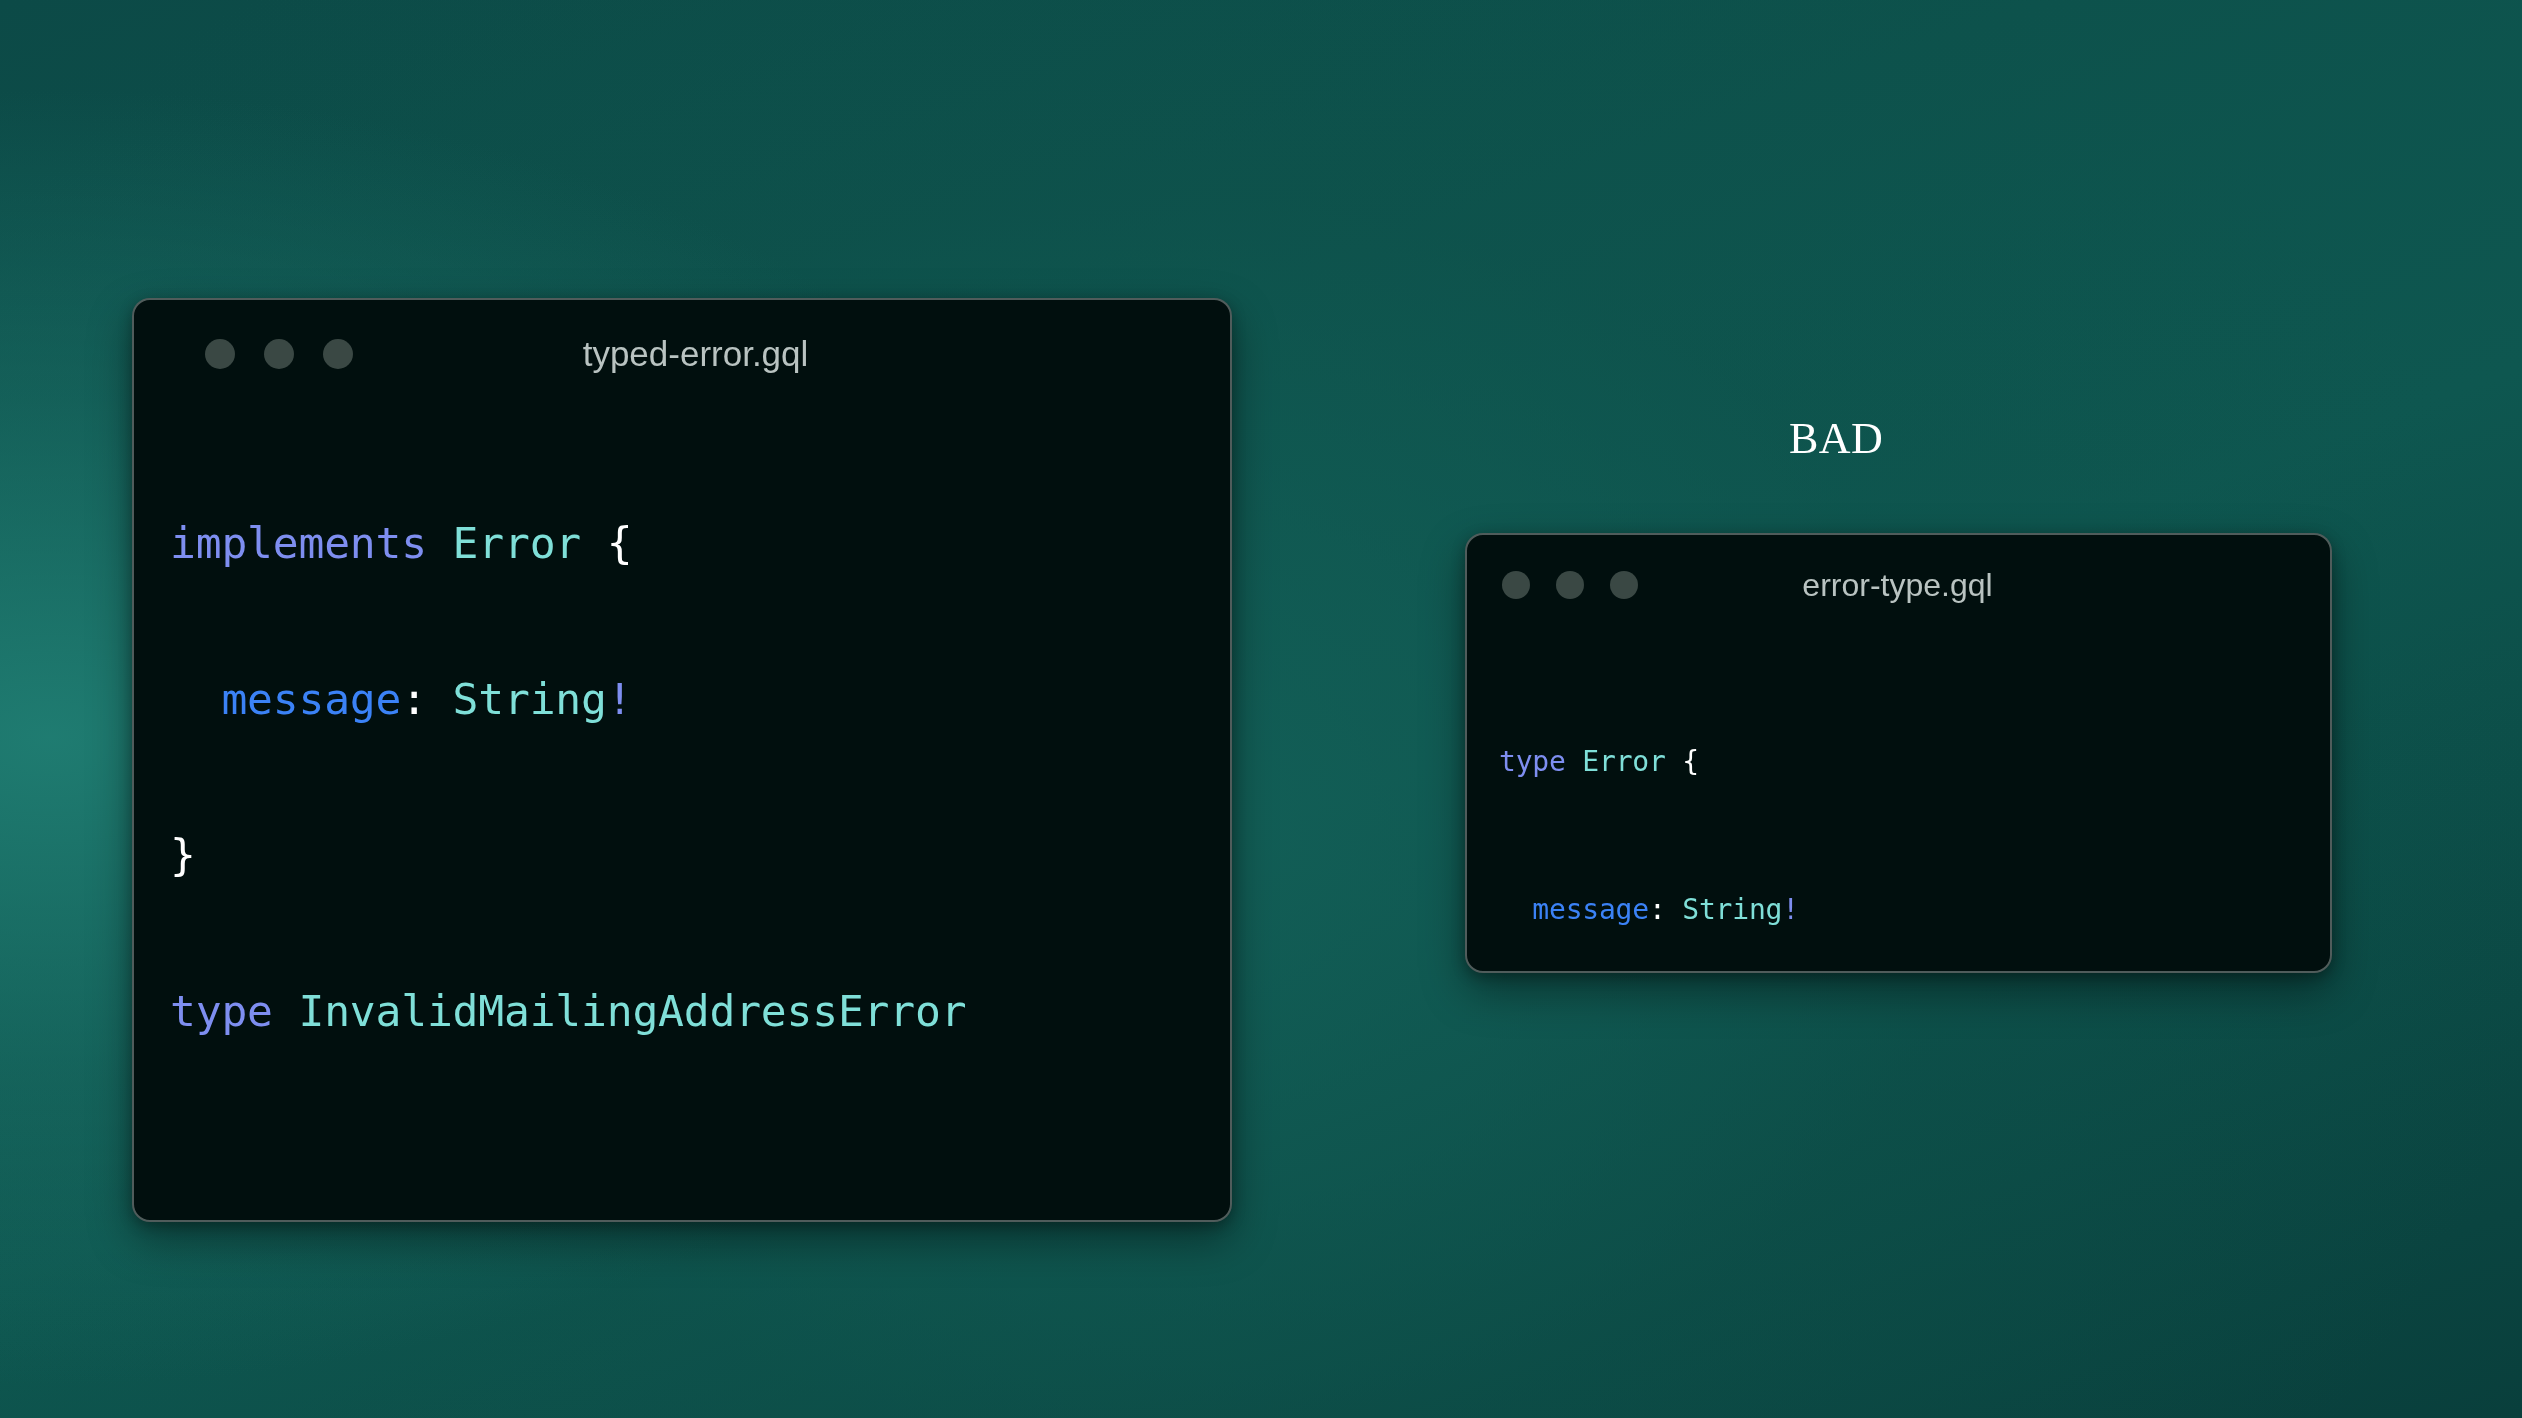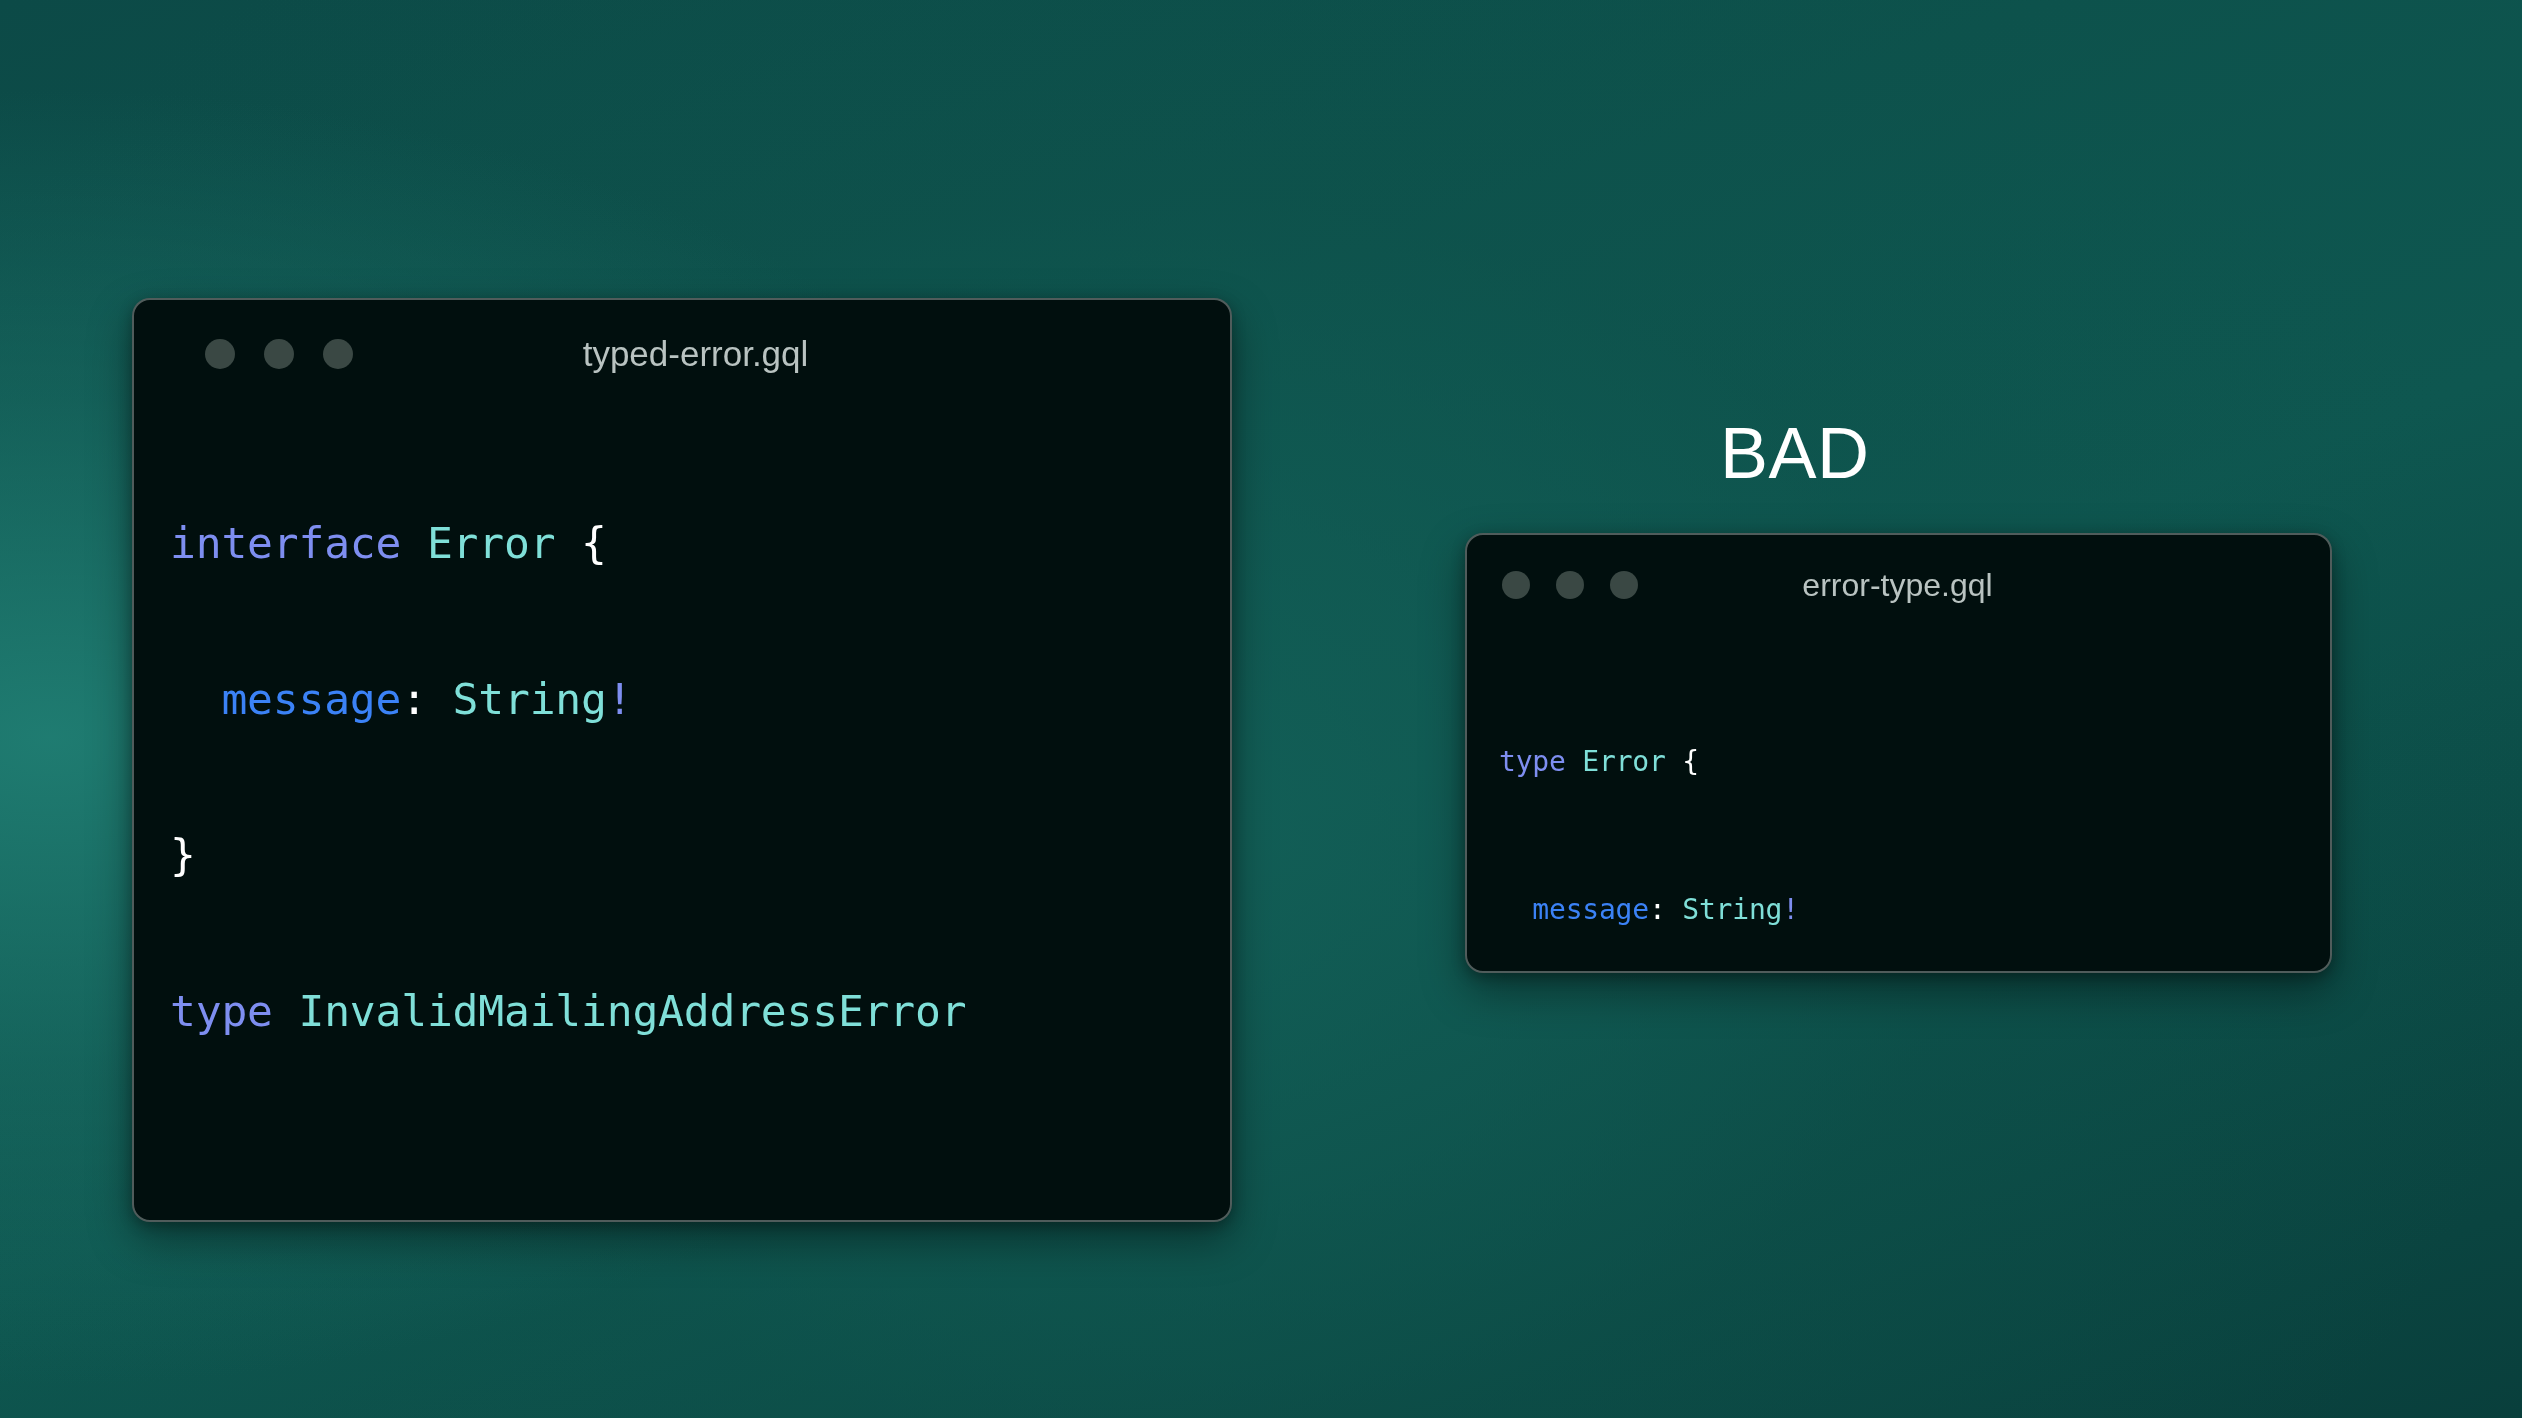--- a/index.html
+++ b/index.html
@@ -34,23 +34,24 @@
     letter-spacing: 0.5px;
     white-space: nowrap;
     line-height: 1;
   }
   #heading-good {
     left: 528px;
     top: 172px;
     font-size: 76px;
   }
   #heading-bad {
-    left: 1720px;
+    left: 1789px;
     top: 417px;
-    font-size: 72px;
+    font-size: 44px;
+    font-family: Liberation Serif, serif;
   }
 
   
   .window {
     position: absolute;
     background: #010f0e;
     border-radius: 18px;
     border: 2px solid rgba(190,200,198,0.42);
     box-shadow:
       0 18px 44px rgba(0, 0, 0, 0.40),
@@ -147,21 +148,21 @@
     <div class="titlebar">
       <div class="dots">
         <span class="dot"></span>
         <span class="dot"></span>
         <span class="dot"></span>
       </div>
       <div class="filename">typed-error.gql</div>
     </div>
 
     <div class="code">
-<span class="line"><span class="t-kw">interface</span><span> </span><span class="t-type">Error</span><span> </span><span class="t-punct">{</span></span>
+<span class="line"><span class="t-kw">implements</span><span> </span><span class="t-type">Error</span><span> </span><span class="t-punct">{</span></span>
 <span class="line">  <span class="t-field-w">message</span><span class="t-punct">: </span><span class="t-val-c">String</span><span class="t-bang-b">!</span></span>
 <span class="line"><span class="t-punct">}</span></span>
 <span class="line"><span class="t-kw">type</span><span> </span><span class="t-type">InvalidMailingAddressError</span></span>
 
 
 
 
     </div>
   </div>
 

